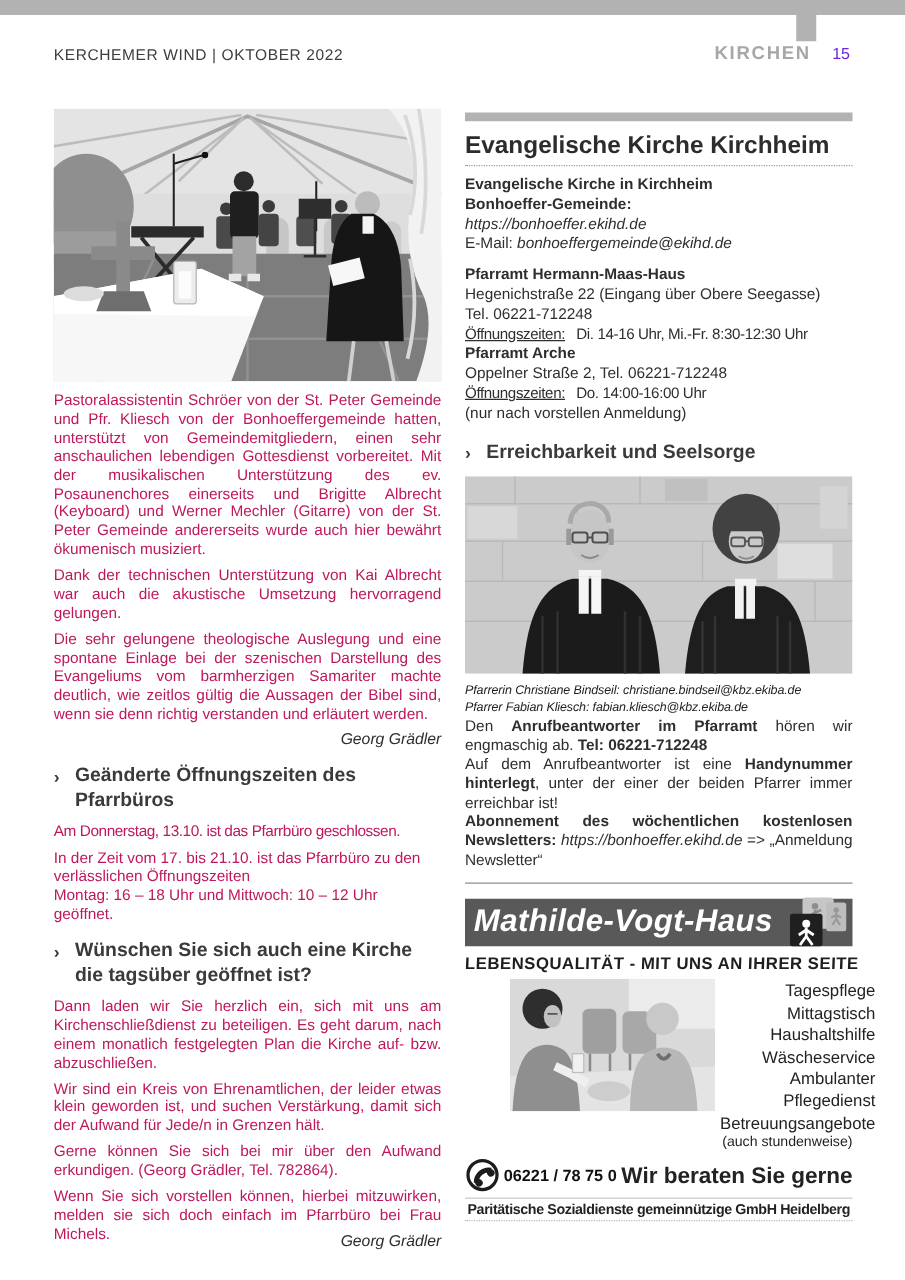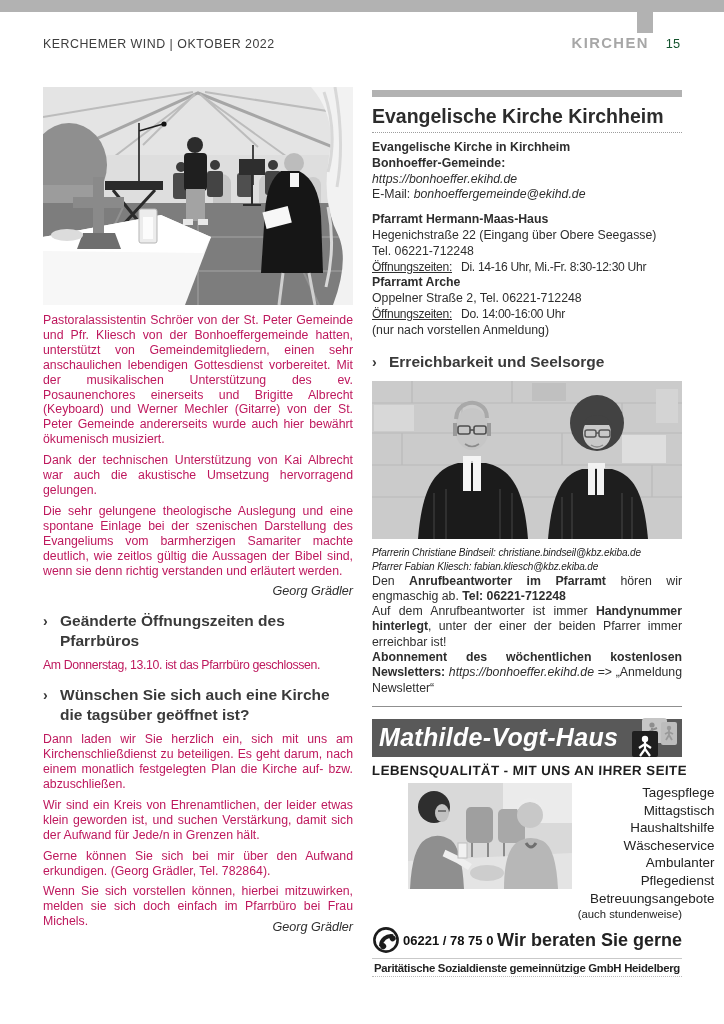--- a/index.html
+++ b/index.html
@@ -5,21 +5,21 @@
   html,body{margin:0;padding:0;background:#ffffff;}
   body{font-family:"Liberation Sans",sans-serif;color:#2f2f2f;-webkit-font-smoothing:antialiased;}
   .page{position:relative;width:724px;height:1024px;background:#fff;overflow:hidden;}
 
   
   .topbar{position:absolute;left:0;top:0;width:724px;height:12px;background:#b2b2b2;}
   .toptab{position:absolute;left:637px;top:12px;width:16px;height:21px;background:#b2b2b2;}
   .masthead-left{position:absolute;left:43px;top:37px;font-size:12.4px;letter-spacing:.5px;color:#3d3d3d;}
   .masthead-right{position:absolute;right:44px;top:35px;display:flex;align-items:baseline;gap:17px;}
   .masthead-section{font-size:14.8px;font-weight:bold;letter-spacing:1.4px;color:#a7a7a7;}
-  .masthead-page{font-size:12.8px;color:#14532d;}
+  .masthead-page{font-size:12.8px;color:#6d28d9;}
 
   
   .col-left{position:absolute;left:43px;top:87px;width:310px;}
   .col-right{position:absolute;left:372px;top:90px;width:310px;}
 
   .photo{display:block;}
   .photo1{margin-bottom:8px;}
   .bodytext{font-size:12.3px;line-height:14.9px;text-align:justify;margin:0 0 6px;color:#be185d;}
   .nojust{text-align:left;}
   .tight1{letter-spacing:-.35px;white-space:nowrap;}
@@ -48,21 +48,21 @@
   .caption{font-size:10px;line-height:14px;color:#222;letter-spacing:-.1px;white-space:nowrap;}
   .rcpara{font-size:12.3px;line-height:15.3px;text-align:justify;margin-top:7px;color:#2e2e2e;}
   .sep{border:0;border-top:1px solid #8f8f8f;margin:10px 0 0;}
 
   
   .ad{margin-top:12px;}
   .ad-banner{position:relative;height:38px;background:#595959;display:flex;align-items:center;padding-left:7px;box-sizing:border-box;}
   .ad-title{color:#fff;font-weight:bold;font-style:italic;font-size:25px;letter-spacing:.3px;}
   .ad-logo{position:absolute;right:3px;top:-2px;}
   .ad-tagline{margin:6px 0 5px;font-size:13.4px;font-weight:bold;letter-spacing:.4px;color:#1e1e1e;white-space:nowrap;transform:skewX(-2deg);}
-  .ad-row{display:flex;gap:18px;margin-left:36px;}
+  .ad-row{display:flex;gap:4px;margin-left:36px;}
   .ad-photo{flex:none;}
   .ad-services{flex:1;text-align:right;font-size:13.4px;line-height:17.6px;color:#222;padding-top:1px;}
   .ad-note{font-size:11.3px;line-height:13px;}
   .ad-phone{display:flex;align-items:center;margin-top:5px;}
   .ad-phoneicon{flex:none;margin-right:3px;}
   .ad-number{font-size:13px;font-weight:bold;color:#111;white-space:nowrap;}
   .ad-cta{font-size:18px;font-weight:bold;margin-left:auto;white-space:nowrap;color:#222;}
   .ad-rule{border:0;border-top:1px solid #c9c9c9;margin:4px 0 0;}
   .ad-footer{font-size:11.4px;font-weight:bold;letter-spacing:-.3px;text-align:center;padding:3px 0 2px;color:#222;white-space:nowrap;}
   .ad-bottomrule{border:0;border-top:1px dotted #bbbbbb;margin:0;}
@@ -136,20 +136,24 @@
     <p class="bodytext">Pastoralassistentin Schröer von der St. Peter Gemeinde und Pfr. Kliesch von der Bonhoeffergemeinde hatten, unterstützt von Gemeindemitgliedern, einen sehr anschaulichen lebendigen Gottesdienst vorbereitet. Mit der musikalischen Unterstützung des ev. Posaunenchores einerseits und Brigitte Albrecht (Keyboard) und Werner Mechler (Gitarre) von der St. Peter Gemeinde andererseits wurde auch hier bewährt ökumenisch musiziert.</p>
     <p class="bodytext">Dank der technischen Unterstützung von Kai Albrecht war auch die akustische Umsetzung hervorragend gelungen.</p>
     <p class="bodytext">Die sehr gelungene theologische Auslegung und eine spontane Einlage bei der szenischen Darstellung des Evangeliums vom barmherzigen Samariter machte deutlich, wie zeitlos gültig die Aussagen der Bibel sind, wenn sie denn richtig verstanden und erläutert werden.</p>
     <div class="byline">Georg Grädler</div>
 
     <div class="sect">
       <span class="marker">›</span>
       <span>Geänderte Öffnungszeiten des Pfarrbüros</span>
     </div>
     <p class="bodytext nojust tight1">Am Donnerstag, 13.10. ist das Pfarrbüro geschlossen.</p>
+    <p class="bodytext nojust">
+      <span>In der Zeit vom 17. bis 21.10. ist das Pfarrbüro zu den verlässlichen Öffnungszeiten</span><br>
+      <span>Montag: 16 – 18 Uhr und Mittwoch: 10 – 12 Uhr geöffnet.</span>
+    </p>
 
     <div class="sect">
       <span class="marker">›</span>
       <span>Wünschen Sie sich auch eine Kirche die tagsüber geöffnet ist?</span>
     </div>
     <p class="bodytext">Dann laden wir Sie herzlich ein, sich mit uns am Kirchenschließdienst zu beteiligen. Es geht darum, nach einem monatlich festgelegten Plan die Kirche auf- bzw. abzuschließen.</p>
     <p class="bodytext">Wir sind ein Kreis von Ehrenamtlichen, der leider etwas klein geworden ist, und suchen Verstärkung, damit sich der Aufwand für Jede/n in Grenzen hält.</p>
     <p class="bodytext">Gerne können Sie sich bei mir über den Aufwand erkundigen. (Georg Grädler, Tel. 782864).</p>
     <p class="bodytext">Wenn Sie sich vorstellen können, hierbei mitzuwirken, melden sie sich doch einfach im Pfarrbüro bei Frau Michels.</p>
     <div class="byline byline-overlap">Georg Grädler</div>
@@ -220,21 +224,21 @@
       <rect x="216" y="82" width="17" height="5" fill="#f2f2f2"></rect>
       <rect x="216" y="87" width="7" height="27" fill="#f2f2f2"></rect>
         <rect x="225" y="87" width="7" height="27" fill="#f2f2f2"></rect>
       <path d="M190,116 V158 M200,112 V158 M250,112 V158 M260,116 V158" stroke="#333333" stroke-width="2"></path>
     </svg>
 
     <div class="caption"><span class="i">Pfarrerin Christiane Bindseil: </span><span class="bi">christiane.bindseil@kbz.ekiba.de</span></div>
     <div class="caption"><span class="i">Pfarrer Fabian Kliesch: </span><span class="bi">fabian.kliesch@kbz.ekiba.de</span></div>
 
     <p class="rcpara"><span>Den </span><span class="b">Anrufbeantworter im Pfarramt</span><span> hören wir engmaschig ab. </span><span class="b">Tel: 06221-712248</span></p>
-    <p class="rcpara"><span>Auf dem Anrufbeantworter ist immer </span><span class="b">Handynummer hinterlegt</span><span>, unter der einer der beiden Pfarrer immer erreichbar ist!</span></p>
+    <p class="rcpara"><span>Auf dem Anrufbeantworter ist eine </span><span class="b">Handynummer hinterlegt</span><span>, unter der einer der beiden Pfarrer immer erreichbar ist!</span></p>
     <p class="rcpara"><span class="b">Abonnement des wöchentlichen kostenlosen Newsletters:</span><span> </span><span class="i">https://bonhoeffer.ekihd.de</span><span> =&gt; „Anmeldung Newsletter“</span></p>
 
     <hr class="sep">
 
     <div class="ad">
       <div class="ad-banner">
         <span class="ad-title">Mathilde-Vogt-Haus</span>
         <svg class="ad-logo" width="50" height="42" viewBox="0 0 50 42">
           <rect x="13" y="1" width="25" height="25" rx="3" fill="#c6c6c6"></rect>
           <g stroke="#8e8e8e" stroke-width="2" fill="none">

